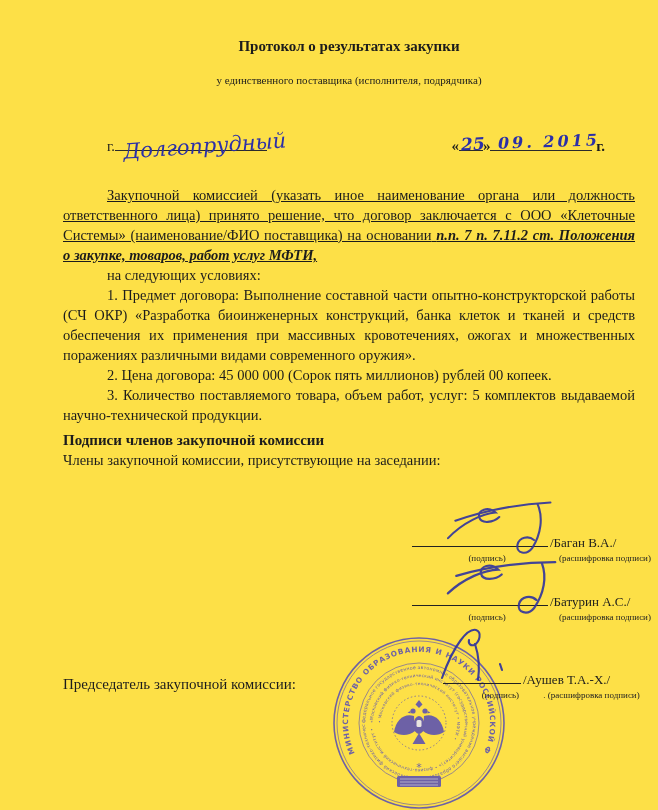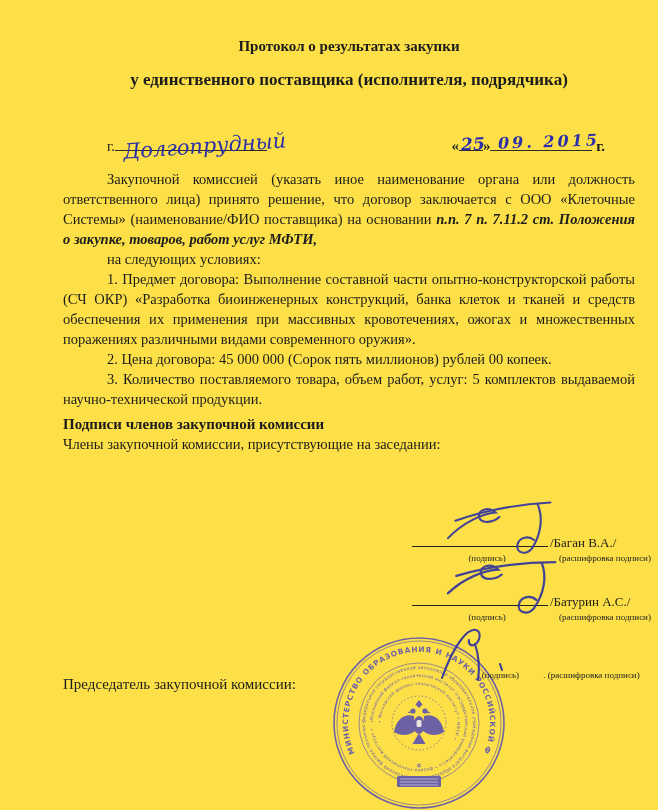--- a/index.html
+++ b/index.html
@@ -13,21 +13,21 @@
     color:#1c1c1c;
   }
   .doc{
     position:absolute;left:63px;top:36px;width:572px;
     line-height:20px;
   }
   .title{
     text-align:center;font-weight:bold;font-size:15px;margin:0 0 14px 0;
   }
   .subtitle{
-    text-align:center;font-weight:bold;font-size:17px;margin:0;
+    text-align:center;font-weight:normal;font-size:11px;margin:0;
   }
   .place-date{
     display:flex;justify-content:space-between;align-items:baseline;
     margin:44px 30px 0 44px;
   }
   .uline{
     display:inline-block;border-bottom:1.4px solid #2b2b2b;
     position:relative;height:16px;vertical-align:baseline;
   }
   .city-line .uline{width:152px;}
@@ -42,21 +42,21 @@
     font-size:21px;transform:rotate(-4deg);
   }
   .date-line{white-space:nowrap;font-weight:bold;font-size:15px;}
   .day-ul{width:24px;text-align:center;}
   .day-hw{position:absolute;left:2px;bottom:-4px;font-size:17px;transform:rotate(-3deg);}
   .my-ul{width:102px;}
   .my-hw{position:absolute;left:8px;bottom:-2px;font-size:16px;letter-spacing:3px;transform:rotate(-2deg);}
   .para{
     margin:0;text-align:justify;text-indent:44px;
   }
-  .intro{margin-top:13px;}
+  .intro{margin-top:29px;text-decoration:underline;}
   .bi{font-weight:bold;font-style:italic;}
   .lead-line{margin:0;padding-left:44px;}
   .sign-heading{
     font-weight:bold;font-size:15px;margin:5px 0 0 0;
   }
   .members-line{margin:0;}
   
   .sigblock{position:absolute;width:246px;}
   .sigrow{white-space:nowrap;}
   .sigline{
@@ -184,19 +184,20 @@
   </div>
 
   <div class="chair-sig">
     <svg class="scrawl" style="left:-14px;top:-52px;" width="110" height="80" viewBox="0 0 100 80">
       <g fill="none" stroke="#2f339f" stroke-width="2.1" stroke-linecap="round" opacity="0.92">
         <path d="M8 62 C20 28 34 12 42 14 C48 16 46 26 40 29 C37 30 34 28 35 24"></path>
         <path d="M41 28 C45 40 46 50 44 64"></path>
         <path d="M66 48 l2 6"></path>
       </g>
     </svg>
+    <div class="sigrow"><span class="sigline"></span><span class="signame">/Аушев Т.А.-Х./</span></div>
     <div class="siglabels">
       <span class="l1">(подпись)</span>
       <span class="l2">. (расшифровка подписи)</span>
     </div>
   </div>
 
 </div>
 
 </body></html>

